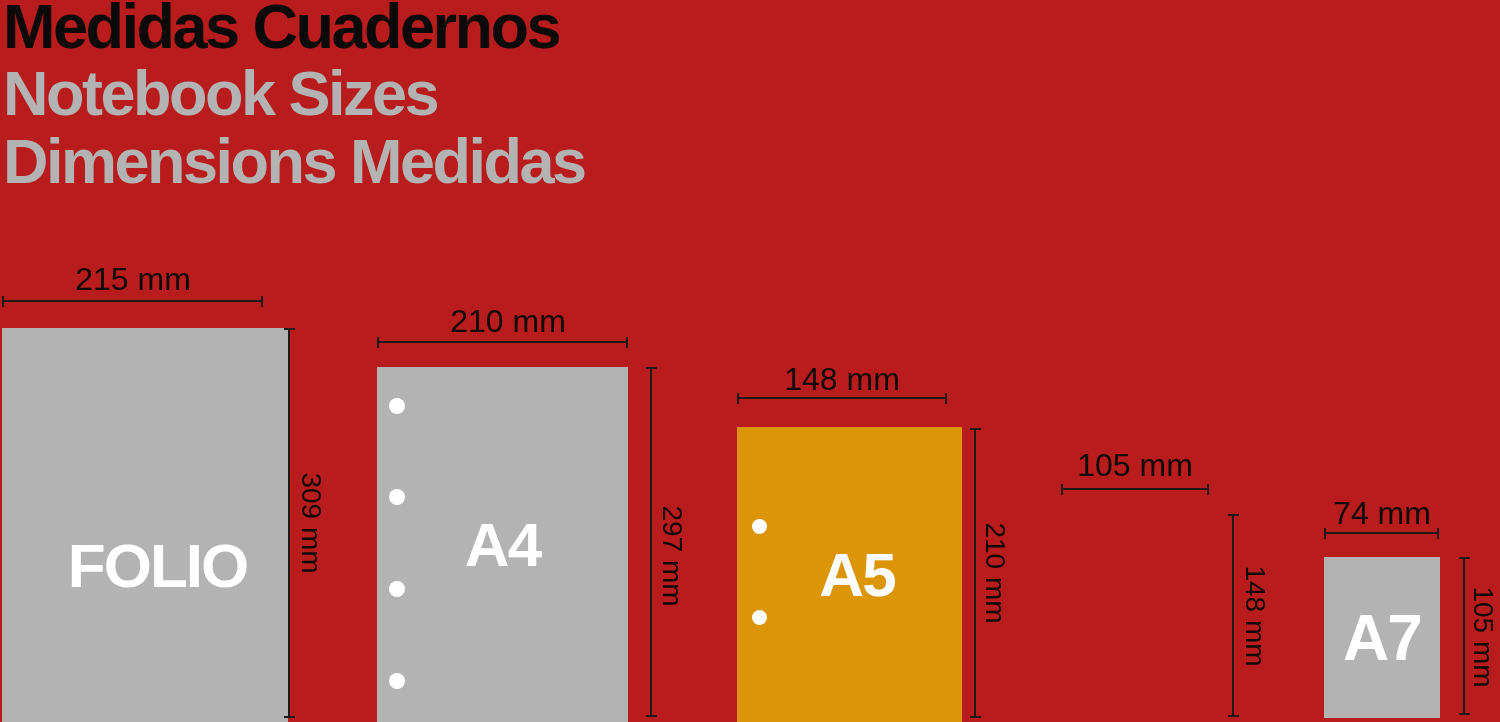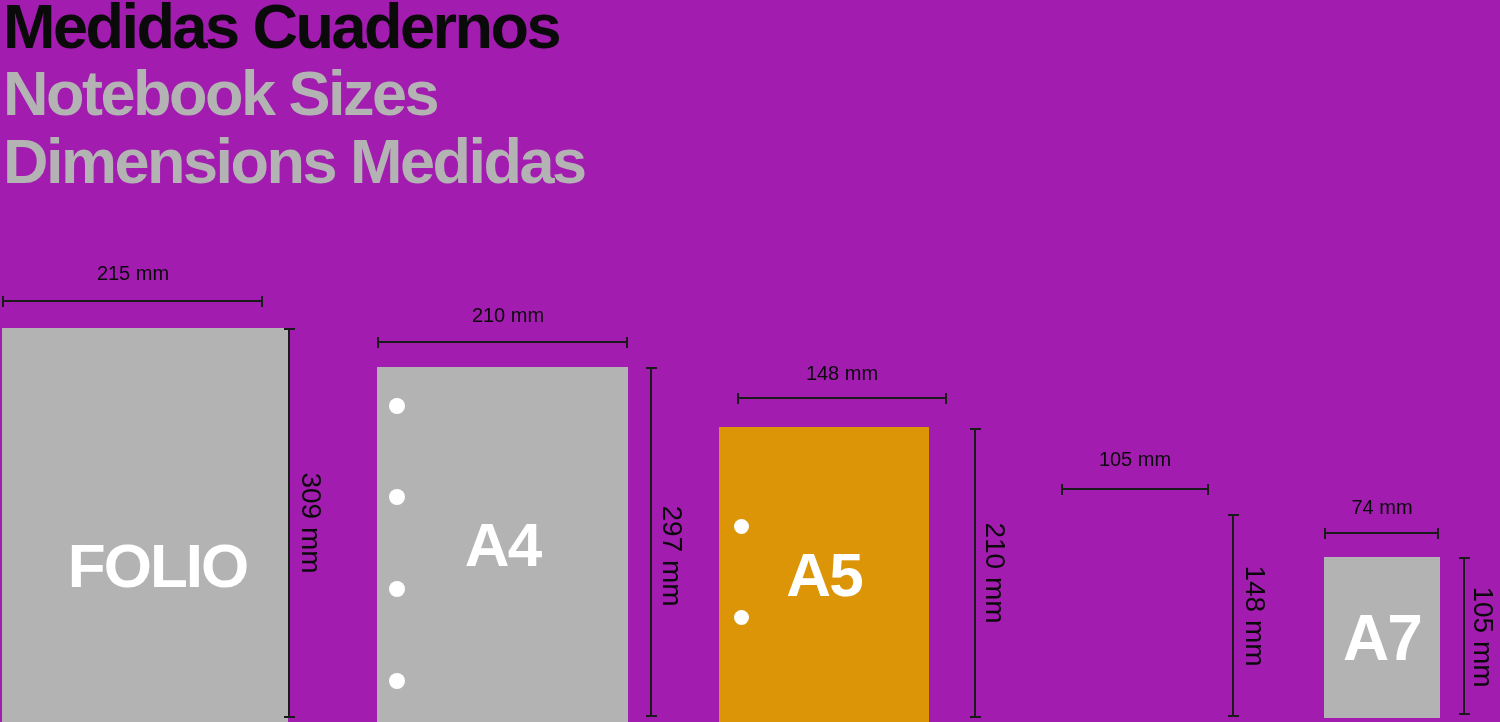--- a/index.html
+++ b/index.html
@@ -1,19 +1,19 @@
 <!DOCTYPE html>
 <html style="--title-black: #0a0a0a; --soft-gray: #b3b3b3; --accent-orange: #db9507; --line-dark: #1a1a1a;"><head>
 <meta charset="utf-8">
 <style>
   html,body{margin:0;padding:0;background:#ffffff;}
   .page{
     position:relative;
     width:1500px;height:722px;
-    background:#a21caf;
+    background:#b91c1c;
     overflow:hidden;
     font-family:"Liberation Sans","DejaVu Sans",sans-serif;
   }
 
   
   .title-line{
     position:absolute;left:3px;
     font-weight:bold;font-size:63px;line-height:1;
     letter-spacing:-2.5px;white-space:nowrap;
   }
@@ -42,21 +42,21 @@
   .hdim .tick.l{left:0;}
   .hdim .tick.r{right:0;}
 
   .vdim{position:absolute;width:2px;background:var(--line-dark,#1a1a1a);}
   .vdim .tick{position:absolute;height:2px;width:11px;left:-4px;background:var(--line-dark,#1a1a1a);}
   .vdim .tick.t{top:0;}
   .vdim .tick.b{bottom:0;}
 
   
   .dim-label{
-    position:absolute;font-size:20px;line-height:1;color:var(--title-black,#0a0a0a);
+    position:absolute;font-size:32px;line-height:1;color:var(--title-black,#0a0a0a);
     white-space:nowrap;transform:translateX(-50%);
   }
   .dim-label-v{
     position:absolute;font-size:28px;line-height:1;color:var(--title-black,#0a0a0a);
     white-space:nowrap;transform:translate(-50%,-50%) rotate(90deg);
   }
 
   
   #folio-wlabel{left:133px;top:263px;}
   #folio-hdim{left:2px;top:300px;width:261px;}
@@ -72,21 +72,21 @@
   #a4-hlabel{left:672px;top:556px;}
   #a4-sheet .hole{width:16px;height:16px;left:12px;}
   #a4-sheet .h1{top:31px;}
   #a4-sheet .h2{top:122px;}
   #a4-sheet .h3{top:214px;}
   #a4-sheet .h4{top:306px;}
 
   
   #a5-wlabel{left:842px;top:363px;}
   #a5-hdim{left:737px;top:397px;width:210px;}
-  #a5-sheet{left:719px;top:427px;width:210px;height:295px;}
+  #a5-sheet{left:737px;top:427px;width:210px;height:295px;padding-left:15px;}
   #a5-vdim{left:974px;top:428px;height:290px;}
   #a5-hlabel{left:995px;top:573px;}
   #a5-sheet .hole{width:15px;height:15px;left:15px;}
   #a5-sheet .h1{top:92px;}
   #a5-sheet .h2{top:183px;}
 
   
   #a6-wlabel{left:1135px;top:449px;}
   #a6-hdim{left:1061px;top:488px;width:148px;}
   #a6-sheet{left:1062px;top:513px;width:150px;height:205px;}

